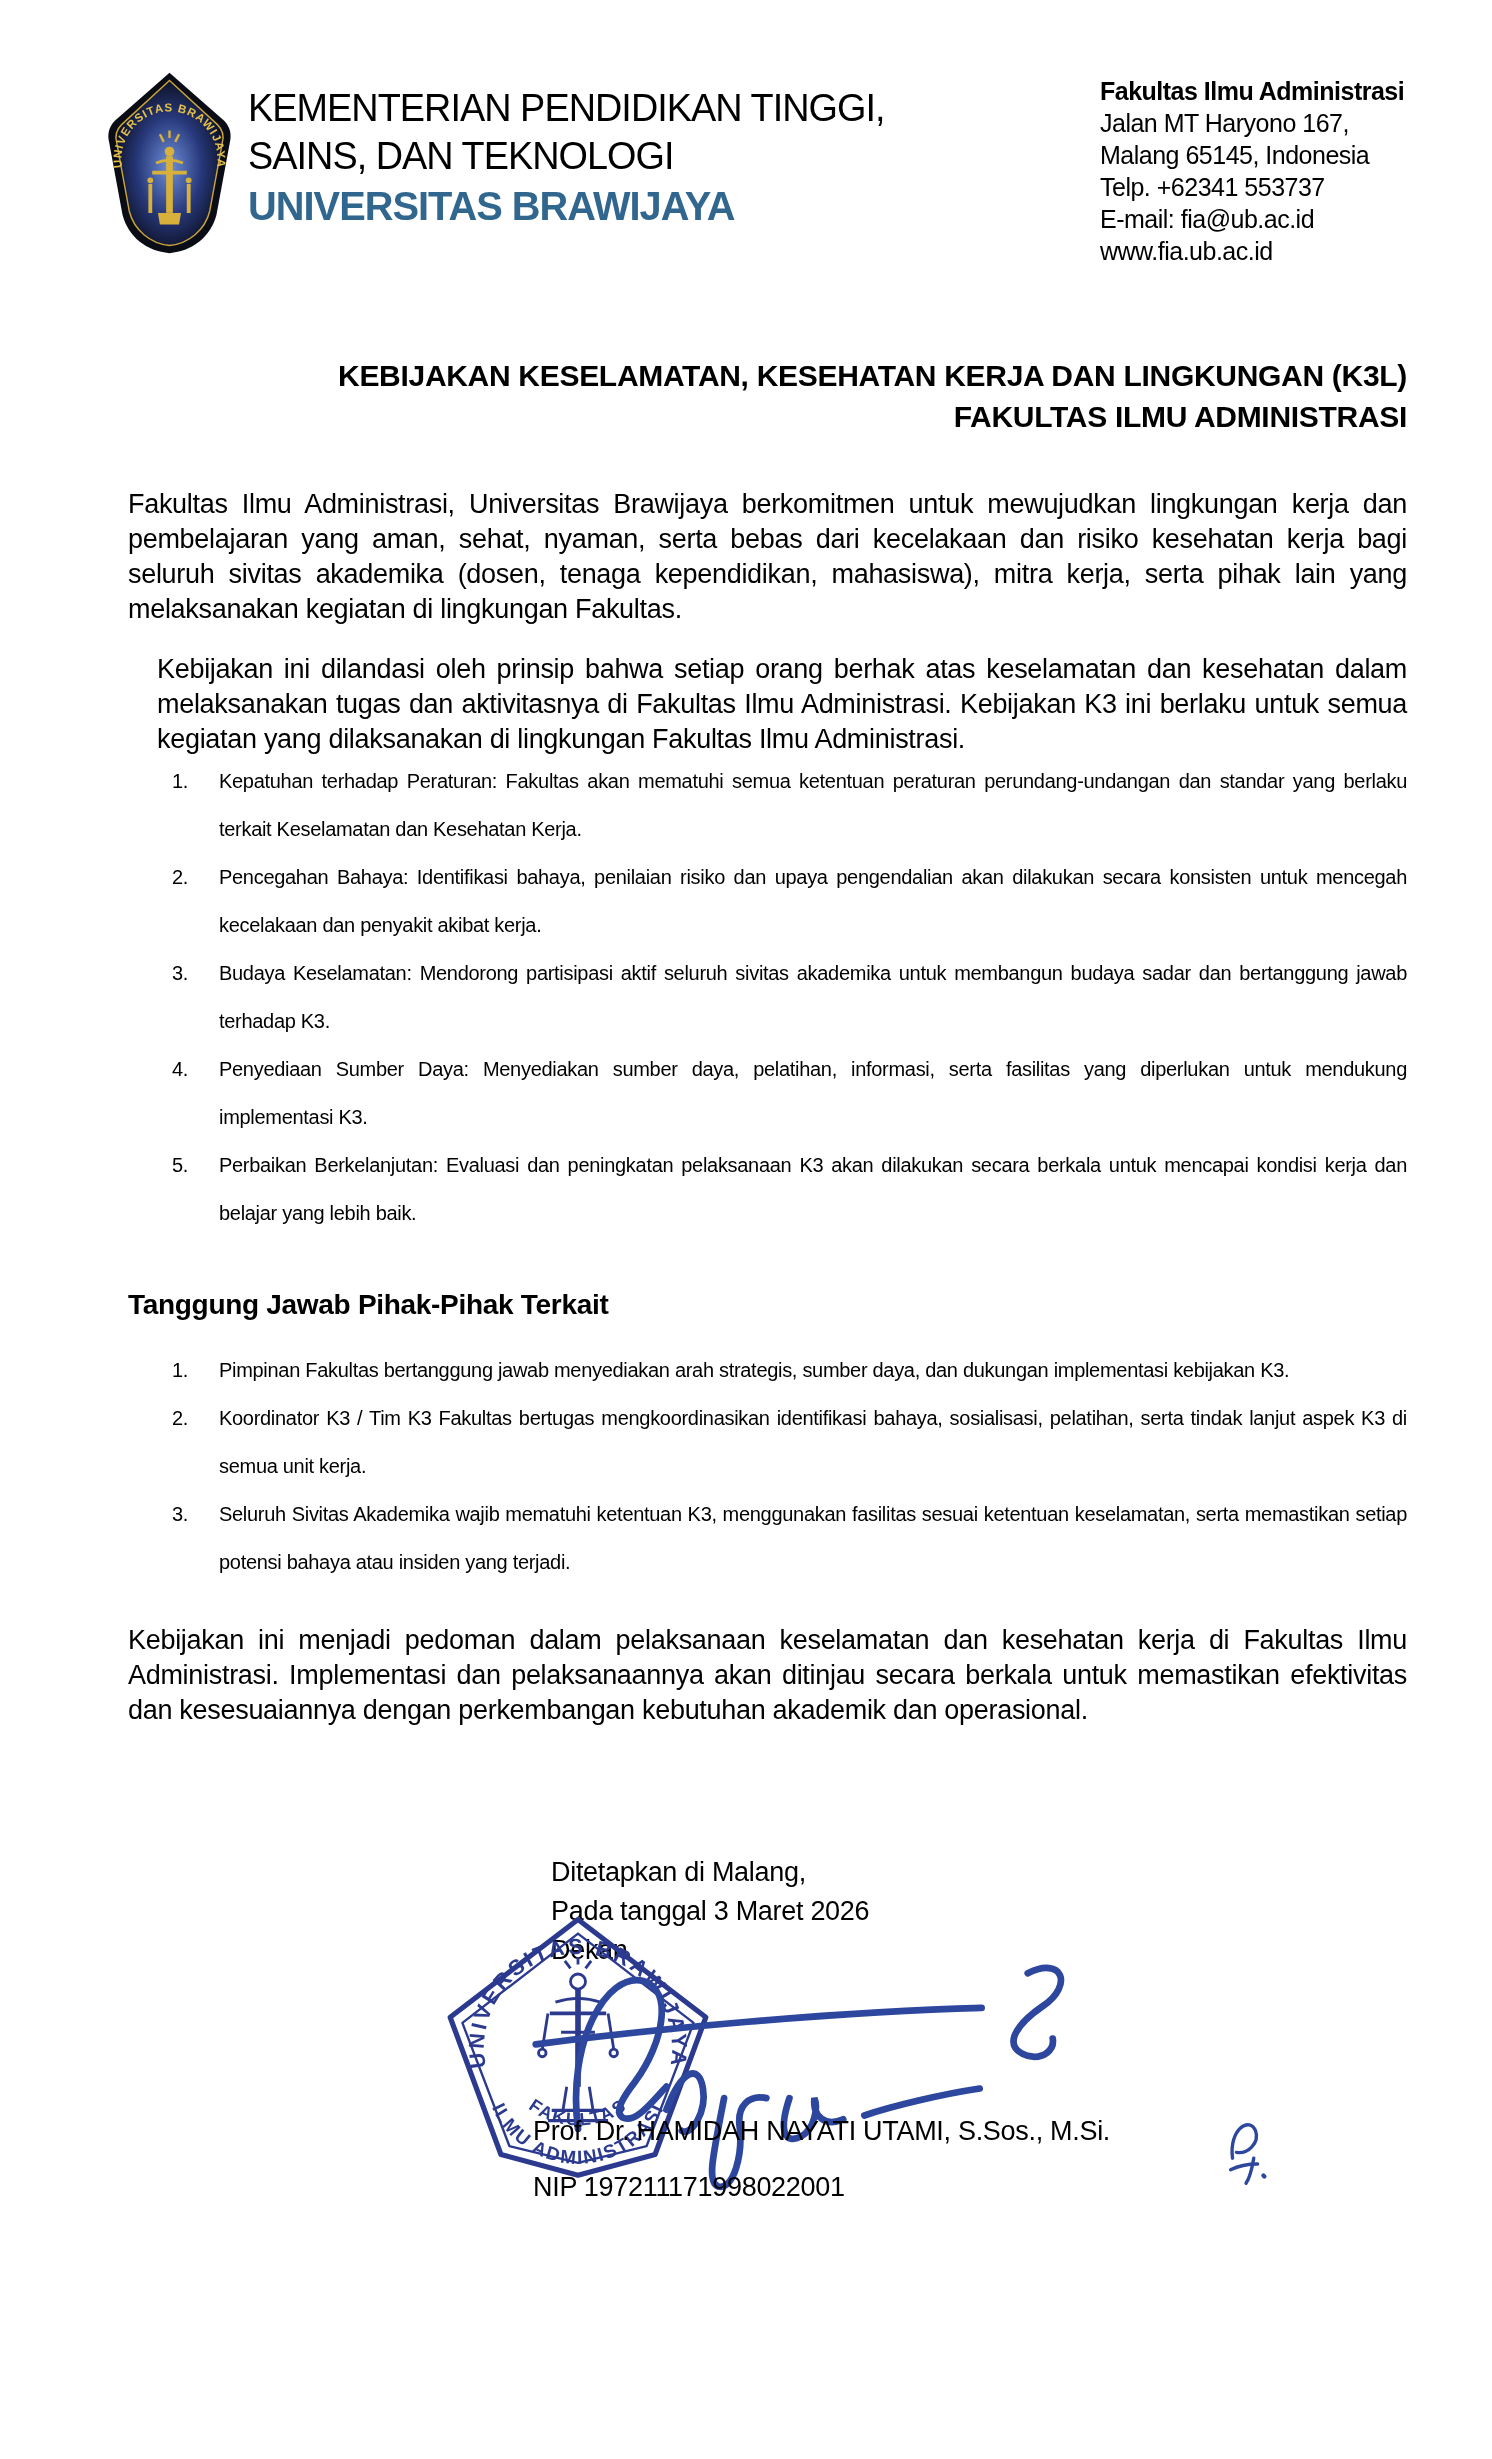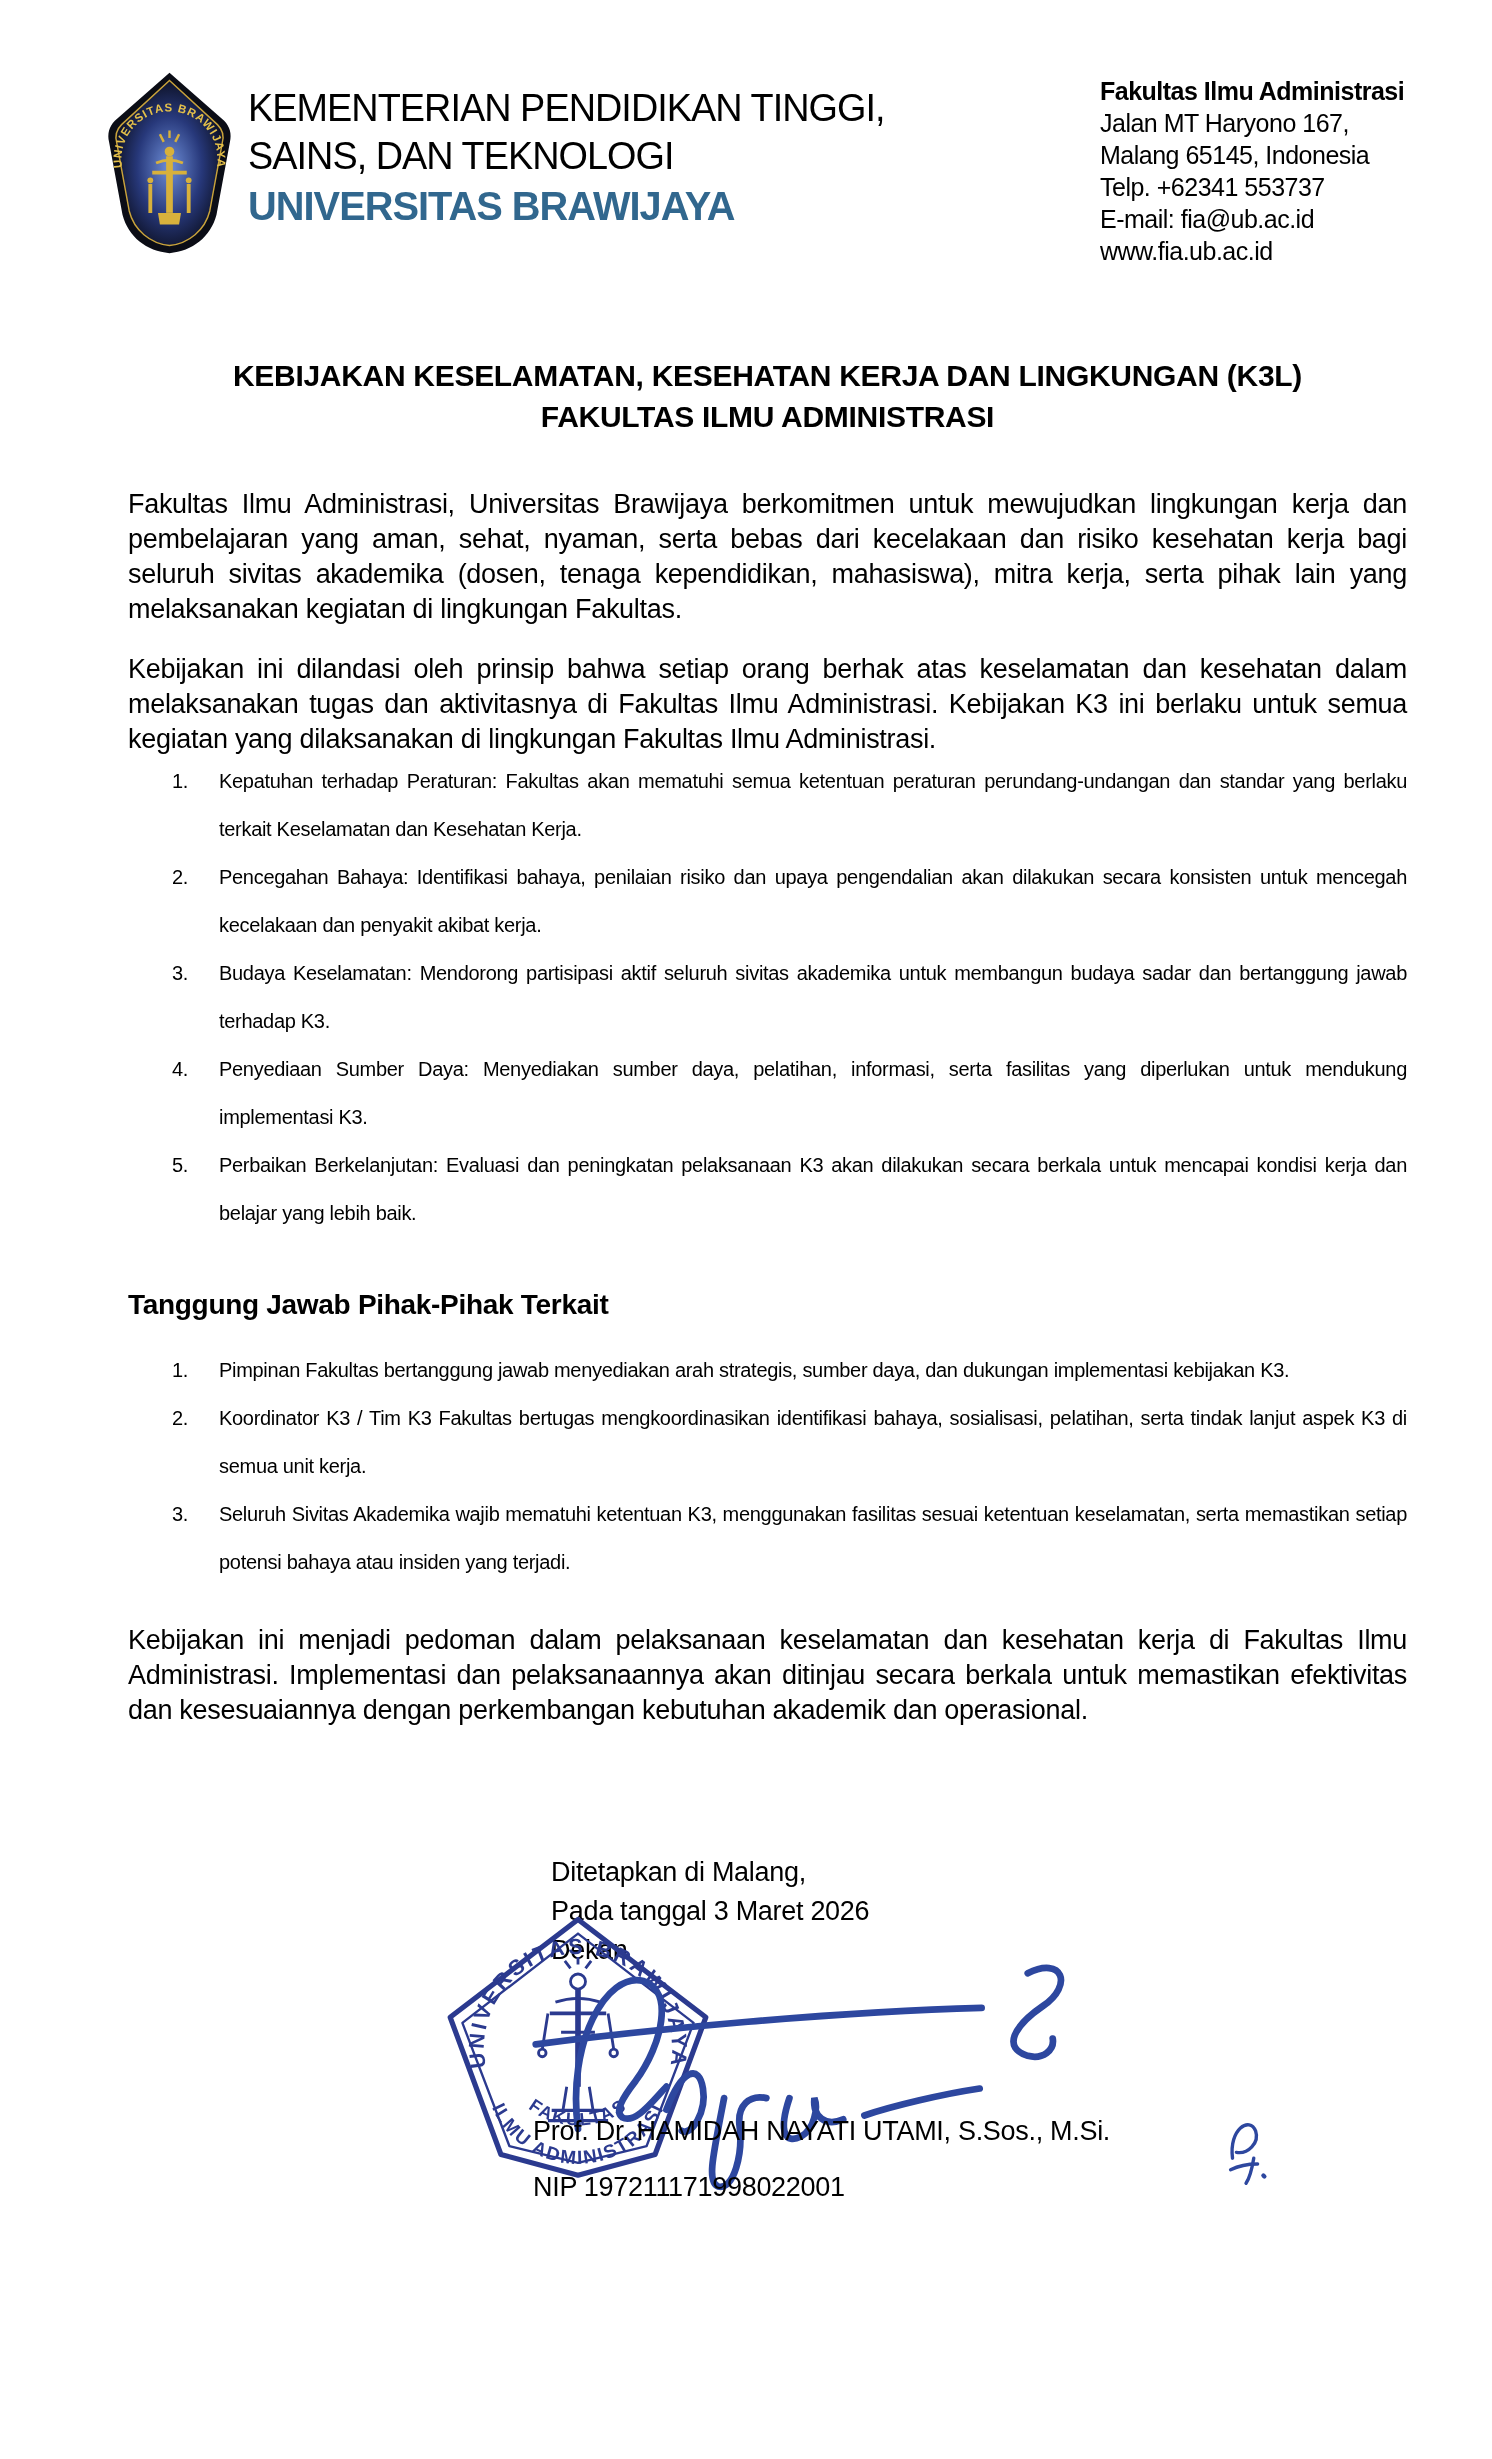--- a/index.html
+++ b/index.html
@@ -22,30 +22,30 @@
     font-size:39px;font-weight:400;letter-spacing:-1px;line-height:48px;white-space:nowrap;
   }
   .ministry .univ-line{
     font-size:41px;font-weight:700;letter-spacing:-1px;line-height:52px;color:#31678e;white-space:nowrap;
   }
   .contact{margin-left:auto;margin-top:5.8px;width:307px;font-size:25px;line-height:32px;letter-spacing:-0.5px;}
   .contact .c-bold{font-weight:700;}
   
   .doc-title{
     margin:88px 86px 0 128px;
-    text-align:center;font-weight:700;font-size:30px;line-height:41px;letter-spacing:-0.3px;
+    text-align:right;font-weight:700;font-size:30px;line-height:41px;letter-spacing:-0.3px;
   }
   
   .content{margin:0 86px 0 128px;}
   .para{
     font-size:27px;line-height:35px;letter-spacing:-0.3px;
     text-align:justify;margin:0;
   }
   .para.p1{margin-top:50px;}
-  .para.p2{margin-top:25px;}
+  .para.p2{margin-top:25px;margin-left:29px;}
   .para.closing{margin-top:37px;}
   .sec-heading{
     font-size:28px;font-weight:700;letter-spacing:-0.3px;
     margin:52px 0 25px 0;
   }
   ol.doc-list{list-style:none;margin:0;padding:0;counter-reset:n;}
   ol.doc-list li{
     counter-increment:n;
     position:relative;padding-left:91px;
     font-size:20px;line-height:48px;letter-spacing:-0.3px;text-align:justify;

